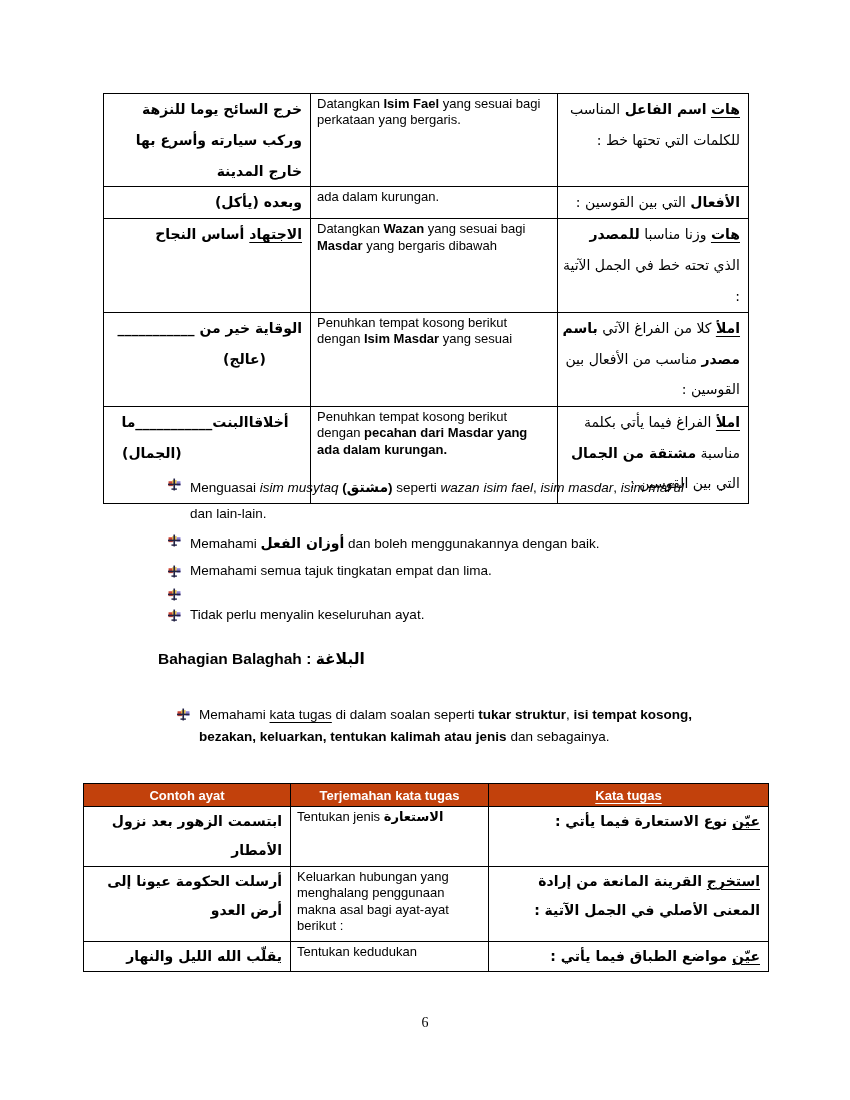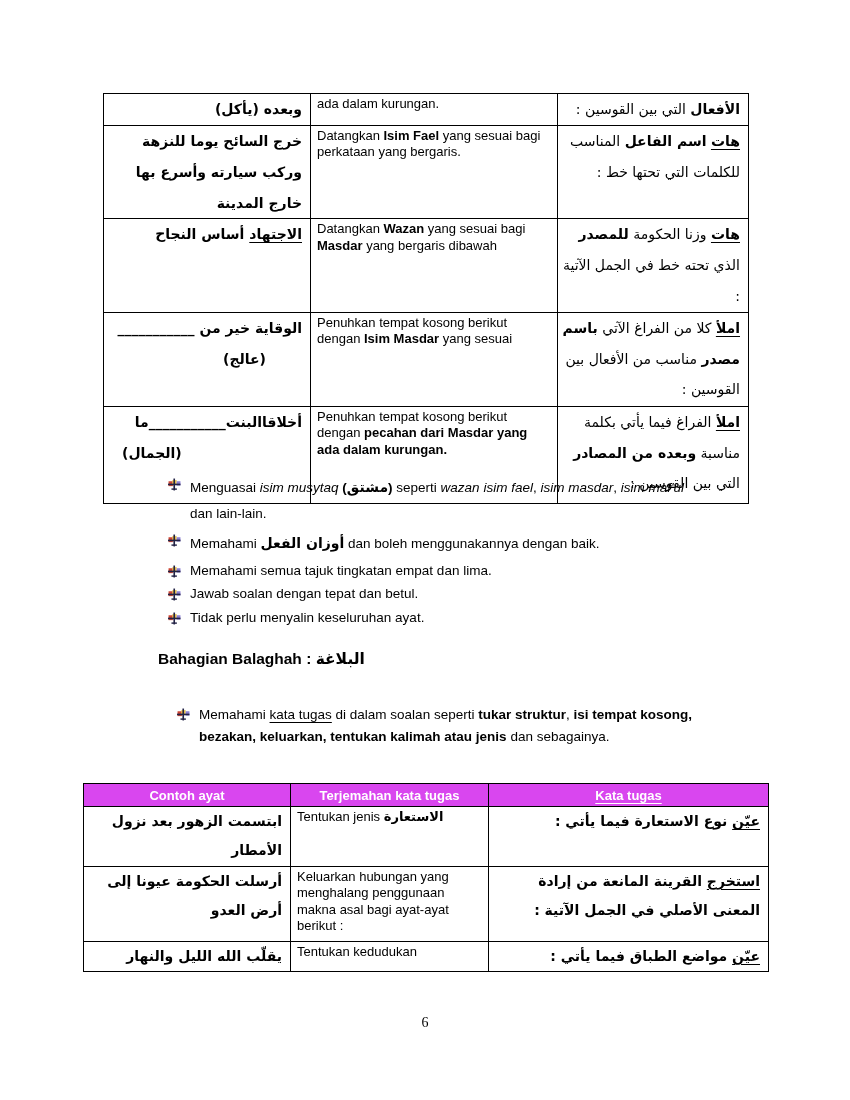--- a/index.html
+++ b/index.html
@@ -13,93 +13,93 @@
 
   
   #t1{position:absolute;left:103px;top:93px;width:645px;}
   #t1 td{padding:0;}
   .cell-ms{font-size:13px;line-height:1.26;padding:2px 6px !important;}
   .cell-ar{font-family:"DejaVu Sans",sans-serif;font-size:14px;line-height:2.2;
            direction:rtl;text-align:right;padding:0 8px 0 4px !important;}
   #t1 .cell-example{font-weight:bold;}
   .indent-right{padding-right:36px;}
   .align-left{text-align:left;padding-left:14px;}
-  .spread{display:flex;direction:ltr;justify-content:flex-end;align-items:baseline;}
+  .spread{display:flex;direction:ltr;justify-content:center;align-items:baseline;}
 
   
   #list1{position:absolute;left:168px;top:474px;width:522px;}
   #bpara{position:absolute;left:177px;top:704px;width:537px;}
   .li{display:flex;gap:9px;margin-bottom:4px;}
   .li .bullet{flex:0 0 13px;margin-top:4px;}
   .li .txt{font-size:13.5px;line-height:1.45;}
   .li.tall .txt{line-height:1.9;}
   .li.para .txt{line-height:1.62;}
   .li .txt .ar{font-size:14px;}
 
   
   #heading{position:absolute;left:158px;top:650px;font-size:15.5px;font-weight:bold;}
 
   
   #t2{position:absolute;left:83px;top:783px;width:685px;}
-  #t2 th{background:#d946ef;color:#fff;font-size:13px;font-weight:bold;text-align:center;
+  #t2 th{background:#c2410c;color:#fff;font-size:13px;font-weight:bold;text-align:center;
          vertical-align:middle;height:20px;padding:1px 2px;}
   #t2 td{padding:0;}
   #t2 .cell-ar{font-weight:bold;line-height:2.1;margin-top:13px;}
   #t2 .cell-instruction{font-weight:bold;}
 
   
   #pageno{position:absolute;left:0;top:1015px;width:850px;text-align:center;
           font-family:"Liberation Serif",serif;font-size:14px;}
 </style>
 </head>
 <body>
 
 <table id="t1">
   <colgroup>
       <col style="width:207px">
       <col style="width:247px">
       <col style="width:191px">
     </colgroup>
   <tbody>
-      <tr style="height:32px">
+      <tr style="height:67px">
+    <td class="cell-ar cell-example"><span>خرج السائح يوما للنزهة وركب سيارته وأسرع بها خارج المدينة</span></td>
+    <td class="cell-ms"><span>Datangkan </span><span class="b">Isim Fael</span><span> yang sesuai bagi perkataan yang bergaris.</span></td>
+    <td class="cell-ar"><span class="b u">هات</span><span> </span><span class="b">اسم الفاعل</span><span> المناسب للكلمات التي تحتها خط :</span></td>
+  </tr>
+  <tr style="height:32px">
     <td class="cell-ar cell-example"><span>وبعده (يأكل)</span></td>
     <td class="cell-ms"><span>ada dalam kurungan.</span></td>
     <td class="cell-ar"><span class="b">الأفعال</span><span> التي بين القوسين :</span></td>
   </tr>
-  <tr style="height:67px">
-    <td class="cell-ar cell-example"><span>خرج السائح يوما للنزهة وركب سيارته وأسرع بها خارج المدينة</span></td>
-    <td class="cell-ms"><span>Datangkan </span><span class="b">Isim Fael</span><span> yang sesuai bagi perkataan yang bergaris.</span></td>
-    <td class="cell-ar"><span class="b u">هات</span><span> </span><span class="b">اسم الفاعل</span><span> المناسب للكلمات التي تحتها خط :</span></td>
-  </tr>
   <tr style="height:65px">
     <td class="cell-ar cell-example"><span class="u">الاجتهاد</span><span> أساس النجاح</span></td>
     <td class="cell-ms"><span>Datangkan </span><span class="b">Wazan</span><span> yang sesuai bagi </span><span class="b">Masdar</span><span> yang bergaris dibawah</span></td>
 
-    <td class="cell-ar"><span class="b u">هات</span><span> وزنا الحكومة </span><span class="b">للمصدر</span><span> الذي تحته خط في الجمل الآتية :</span></td>
+    <td class="cell-ar"><span class="b u">هات</span><span> وزنا مناسبا </span><span class="b">للمصدر</span><span> الذي تحته خط في الجمل الآتية :</span></td>
   </tr>
   <tr style="height:94px">
     <td class="cell-ar cell-example">
       <div><span>الوقاية خير من ___________</span></div>
       <div class="indent-right"><span>(عالج)</span></div>
     </td>
     <td class="cell-ms"><span>Penuhkan tempat kosong berikut dengan </span><span class="b">Isim Masdar</span><span> yang sesuai</span></td>
     <td class="cell-ar"><span class="b u">املأ</span><span> كلا من الفراغ الآتي </span><span class="b">باسم مصدر</span><span> مناسب من الأفعال بين القوسين :</span></td>
   </tr>
   <tr style="height:97px">
     <td class="cell-ar cell-example">
       <div class="spread">
             <bdi>ما</bdi>
             <bdi>___________</bdi>
             <bdi>البنت</bdi>
             <bdi>أخلاقا</bdi>
           </div>
       <div class="align-left"><span>(الجمال)</span></div>
     </td>
     <td class="cell-ms"><span>Penuhkan tempat kosong berikut dengan </span><span class="b">pecahan dari Masdar yang ada dalam kurungan.</span></td>
-    <td class="cell-ar"><span class="b u">املأ</span><span> الفراغ فيما يأتي بكلمة مناسبة </span><span class="b">وبعده من المصادر</span><span> التي بين القوسين :</span></td>
+    <td class="cell-ar"><span class="b u">املأ</span><span> الفراغ فيما يأتي بكلمة مناسبة </span><span class="b">مشتقة من الجمال</span><span> التي بين القوسين :</span></td>
   </tr>
 </tbody>
   </table>
 
 <div id="list1">
   <div class="li tall">
     <svg class="bullet" width="13" height="13" viewBox="0 0 12 12">
       <rect x="0.5" y="3" width="4" height="4.5" fill="#cc4433"></rect>
         <rect x="4" y="2" width="4" height="4.5" fill="#e8c24a"></rect>
       <rect x="8" y="3" width="3.5" height="4" fill="#8b7fd4"></rect>
@@ -133,21 +133,20 @@
   </div>
   <div class="li">
     <svg class="bullet" width="13" height="13" viewBox="0 0 12 12">
       <rect x="0.5" y="3" width="4" height="4.5" fill="#cc4433"></rect>
         <rect x="4" y="2" width="4" height="4.5" fill="#e8c24a"></rect>
       <rect x="8" y="3" width="3.5" height="4" fill="#8b7fd4"></rect>
         <rect x="0" y="5.2" width="11.5" height="1.5" fill="#222244"></rect>
       <rect x="5" y="0.5" width="1.5" height="11" fill="#222244"></rect>
         <rect x="3.2" y="9.6" width="5" height="1.3" fill="#222244"></rect>
     </svg>
-    <div class="txt"><span>Jawab soalan dengan tepat dan betul.</span></div>
   </div>
   <div class="li">
     <svg class="bullet" width="13" height="13" viewBox="0 0 12 12">
       <rect x="0.5" y="3" width="4" height="4.5" fill="#cc4433"></rect>
         <rect x="4" y="2" width="4" height="4.5" fill="#e8c24a"></rect>
       <rect x="8" y="3" width="3.5" height="4" fill="#8b7fd4"></rect>
         <rect x="0" y="5.2" width="11.5" height="1.5" fill="#222244"></rect>
       <rect x="5" y="0.5" width="1.5" height="11" fill="#222244"></rect>
         <rect x="3.2" y="9.6" width="5" height="1.3" fill="#222244"></rect>
     </svg>

